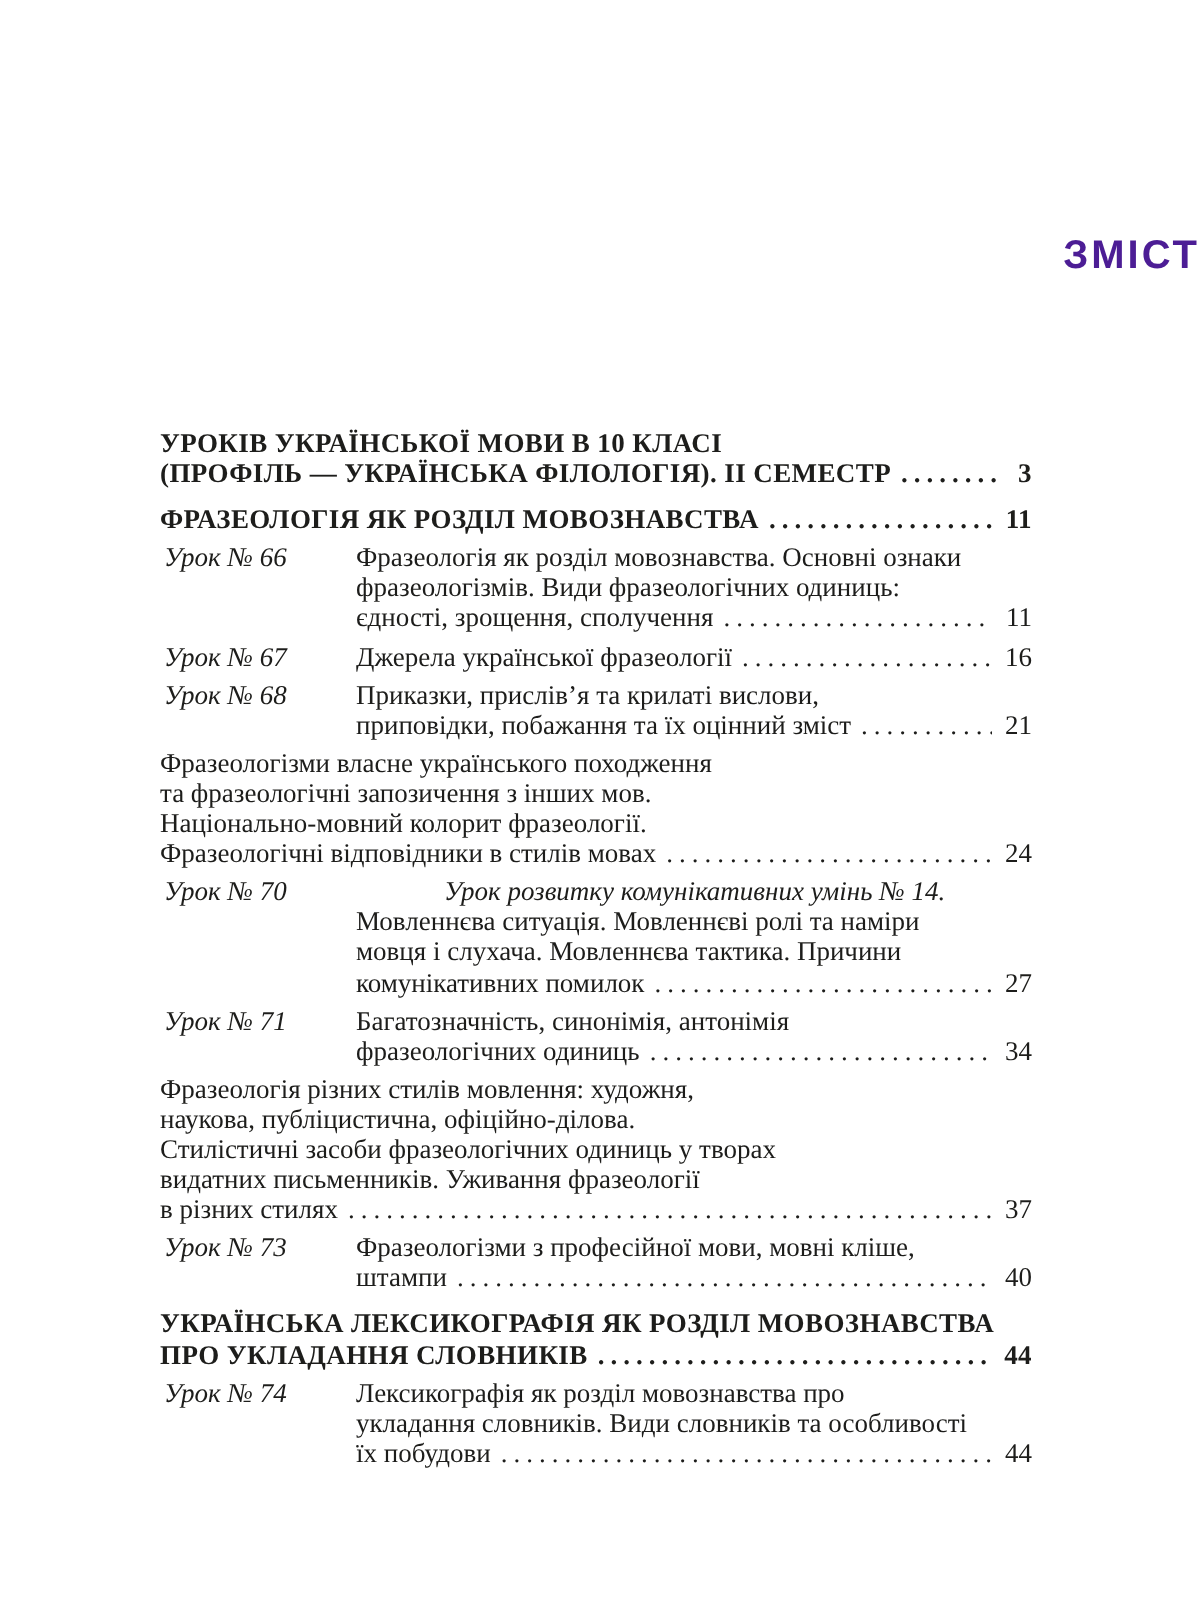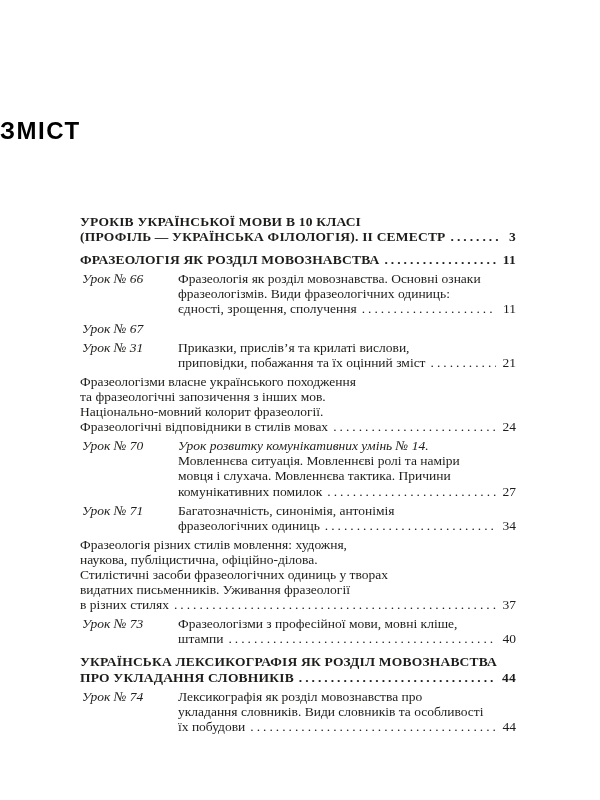--- a/index.html
+++ b/index.html
@@ -14,26 +14,26 @@
     height: 800px;
     background: #ffffff;
     color: #1d1d1b;
     font-family: "Liberation Serif", "DejaVu Serif", serif;
   }
   .doc-title {
     position: absolute;
     top: 117px;
     left: 0;
     width: 600px;
-    text-align: left;
+    text-align: right;
     font-family: "Liberation Sans", "DejaVu Sans", sans-serif;
     font-weight: 700;
-    font-size: 24px;
+    font-size: 20px;
     letter-spacing: 1.5px;
-    color: #000000;
+    color: #4c1d95;
   }
   .toc {
     position: absolute;
     top: 214px;
     left: 80px;
     width: 436px;
     font-size: 13.5px;
     line-height: 15.1px;
   }
   .entry {
@@ -59,20 +59,21 @@
   }
   .body {
     flex: 1;
     min-width: 0;
   }
   .line {
     white-space: nowrap;
   }
   .line.em {
     font-style: italic;
+    margin-left: 44px;
   }
   .line.last {
     display: flex;
     align-items: flex-end;
   }
   .line.last .txt {
     flex: none;
     white-space: nowrap;
   }
   .leader {
@@ -123,23 +124,30 @@
           <div class="line">фразеологізмів. Види фразеологічних одиниць:</div>
           <div class="line last">
             <span class="txt">єдності, зрощення, сполучення</span>
             <span class="leader"></span>
             <span class="pnum">11</span>
           </div>
         </div>
       </div>
       <div class="entry lesson">
         <div class="label">Урок № 67</div>
-      </div>
-      <div class="entry lesson">
-        <div class="label">Урок № 31</div>
+        <div class="body">
+          <div class="line last">
+            <span class="txt">Джерела української фразеології</span>
+            <span class="leader"></span>
+            <span class="pnum">16</span>
+          </div>
+        </div>
+      </div>
+      <div class="entry lesson">
+        <div class="label">Урок № 68</div>
         <div class="body">
           <div class="line">Приказки, прислів’я та крилаті вислови,</div>
           <div class="line last">
             <span class="txt">приповідки, побажання та їх оцінний зміст</span>
             <span class="leader"></span>
             <span class="pnum">21</span>
           </div>
         </div>
       </div>
       <div class="entry lesson">

